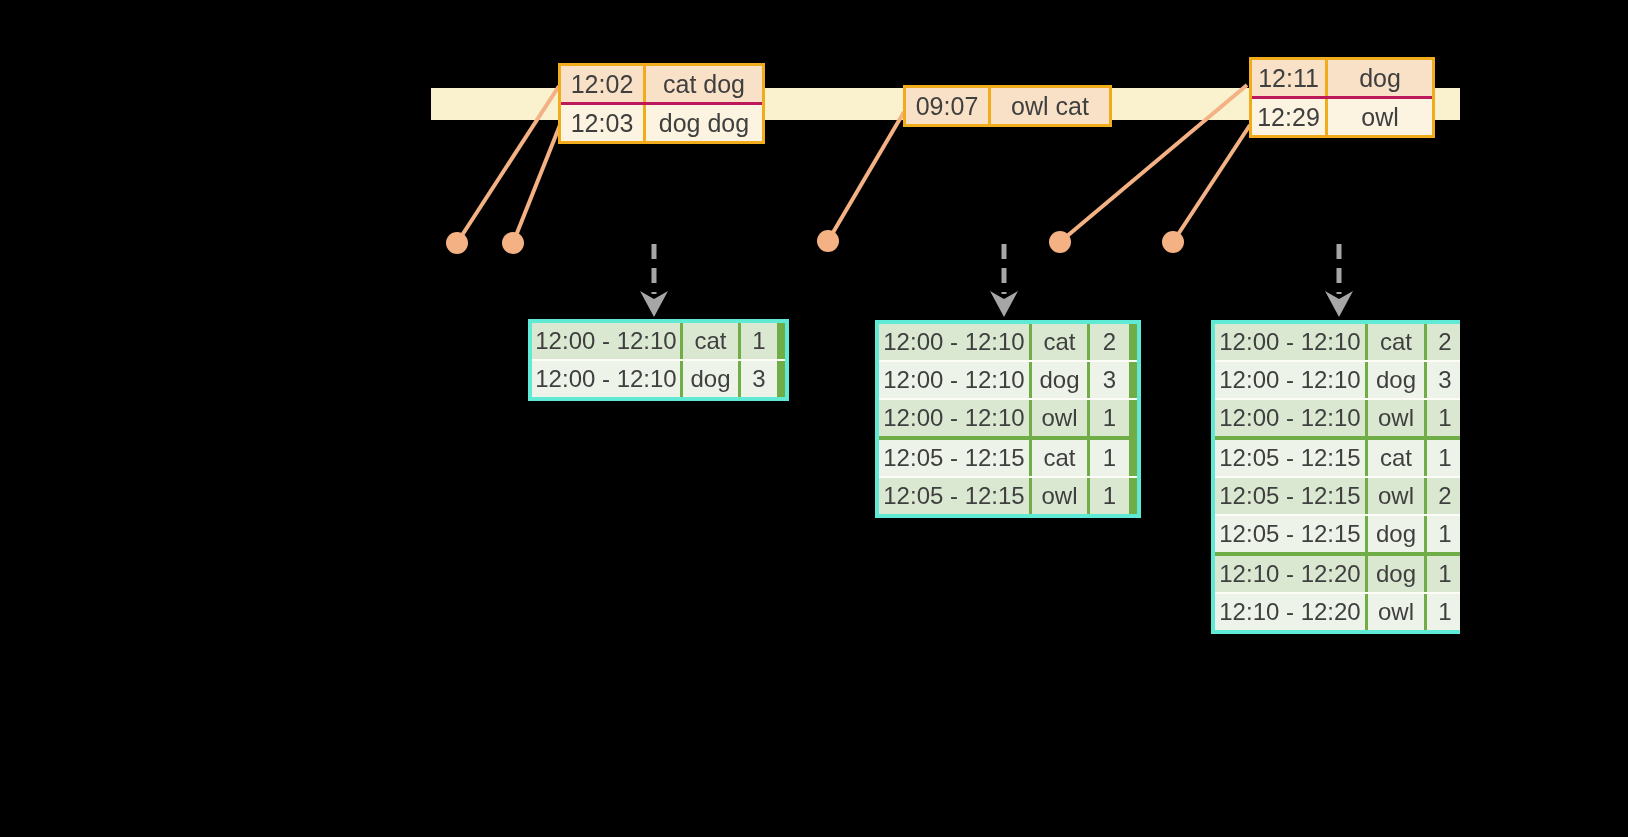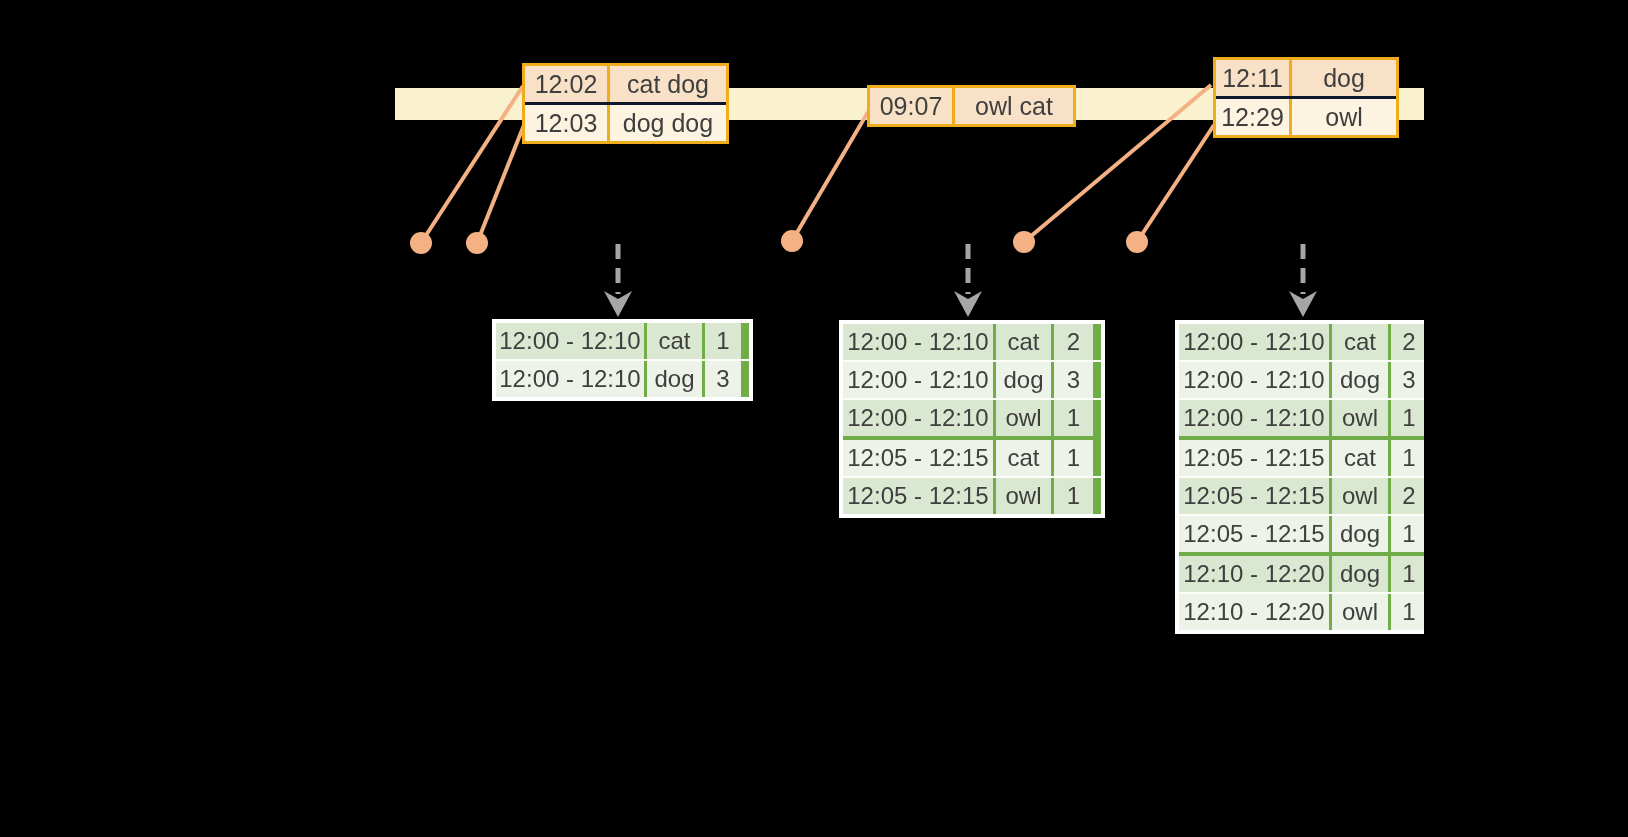--- a/index.html
+++ b/index.html
@@ -4,20 +4,21 @@
 <style>
   html, body { margin: 0; padding: 0; background: #000; }
   .canvas {
     position: relative;
     width: 1424px;
     height: 837px;
     background: #000;
     overflow: hidden;
     font-family: "Liberation Sans", "DejaVu Sans", sans-serif;
     color: #3F3F3F;
+    margin-left: 36px;
   }
 
   
   .timeline-band {
     position: absolute;
     left: 395px; top: 88px;
     width: 1029px; height: 32px;
     background: #FAF1CE;
     z-index: 0;
   }
@@ -36,32 +37,32 @@
     background: #F0AC1A;
     z-index: 2;
   }
   .erow {
     display: grid;
     grid-template-columns: var(--tcol, 82px) 1fr;
     column-gap: 3px;
     background: #F0AC1A;
     height: 36px;
   }
-  .erow + .erow { border-top: 3px solid #0f172a; }
+  .erow + .erow { border-top: 3px solid #be185d; }
   .ecell {
     display: flex; align-items: center; justify-content: center;
     font-size: 25px;
   }
   .erow.peach .ecell { background: #F8E1C6; }
   .erow.cream .ecell { background: #FCF3E0; }
 
   
   .rtable {
     position: absolute;
-    border: 4px solid #ffffff;
+    border: 4px solid #5eead4;
     background: #4c1d95;
     z-index: 2;
   }
   .rrow {
     display: grid;
     grid-template-columns: var(--c1, 148px) var(--c2, 55px) var(--c3, 36px);
     column-gap: 3px;
     background: #70AD47;
     height: 36px;
   }

